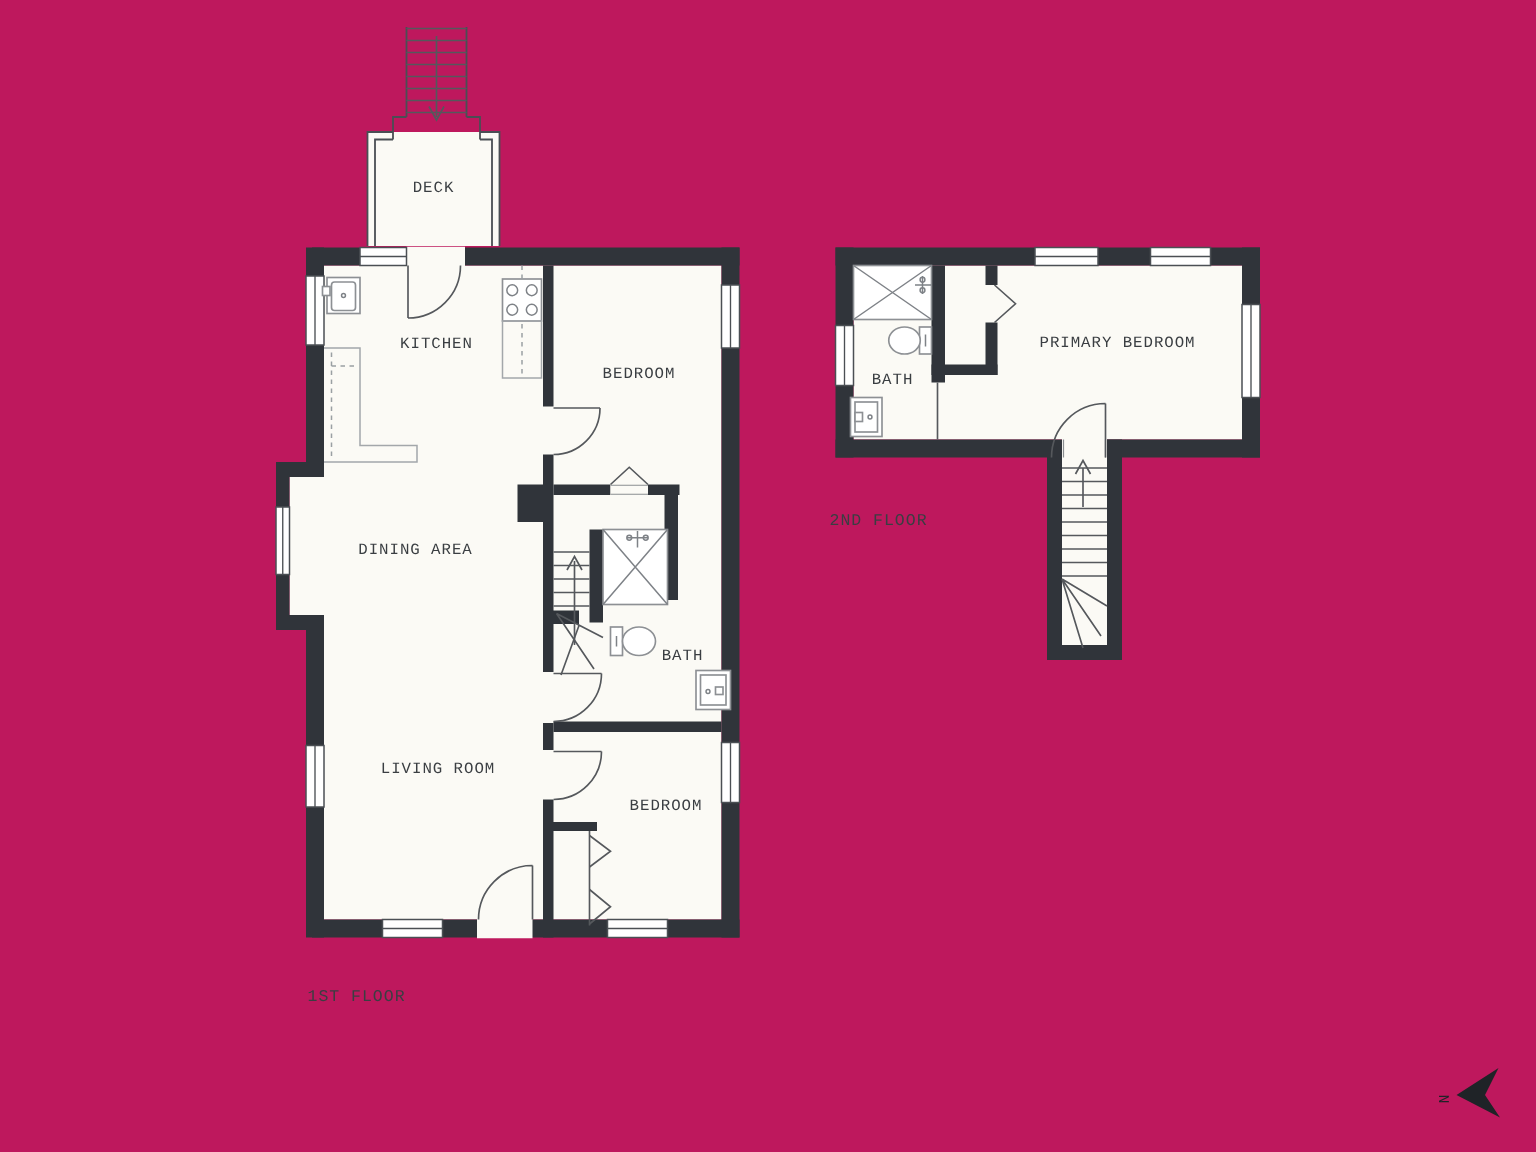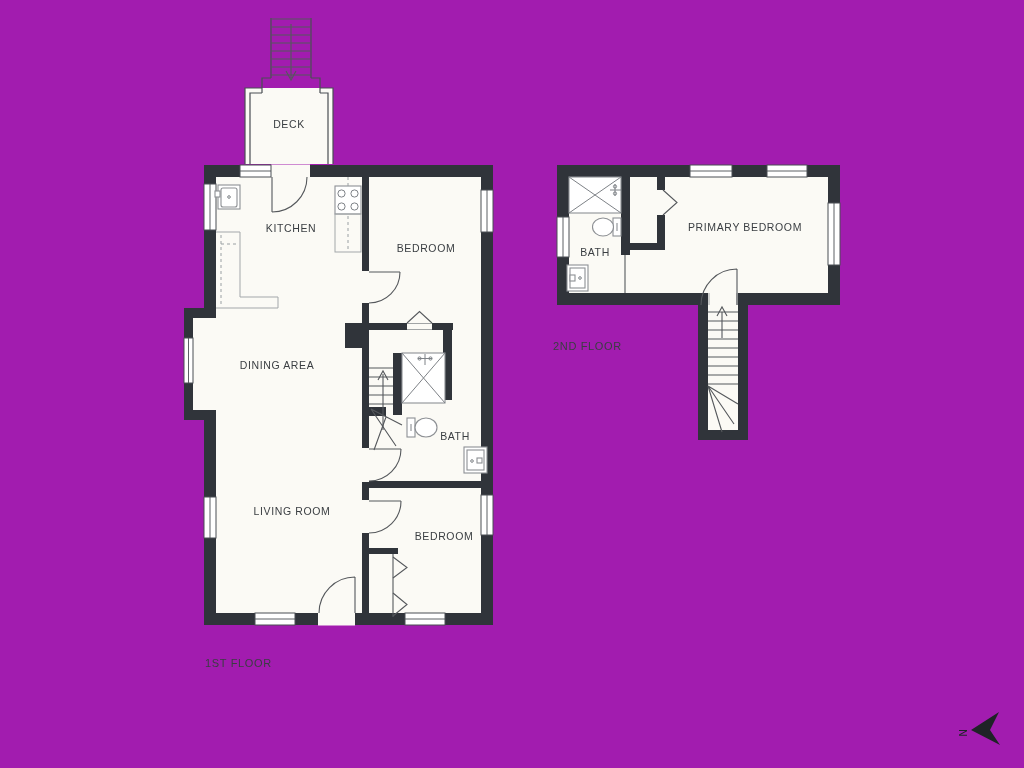--- a/index.html
+++ b/index.html
@@ -1,21 +1,21 @@
 <!DOCTYPE html>
 <html><head>
 <meta charset="utf-8">
 <style>
   html,body{margin:0;padding:0;background:#eceae2;}
   .canvas{
     position:relative;
     width:1024px;height:768px;
-    background:#a21caf;
+    background:#be185d;
     overflow:hidden;
-    font-family:Liberation Sans, sans-serif;
+    font-family:Liberation Mono, monospace;
     text-align:center;
   }
   svg{display:block}
   .wall{fill:#30343a;stroke:none}
   .floor{fill:#fbfaf5;stroke:none}
   .gap{fill:#fbfaf5;stroke:none}
   .win{fill:#ffffff;stroke:#4b4f54;stroke-width:1}
   .winline{stroke:#4b4f54;stroke-width:0.9;fill:none}
   .thin{stroke:#55585c;stroke-width:1.1;fill:none}
   .thin2{stroke:#4a4e54;stroke-width:1.2;fill:none}

